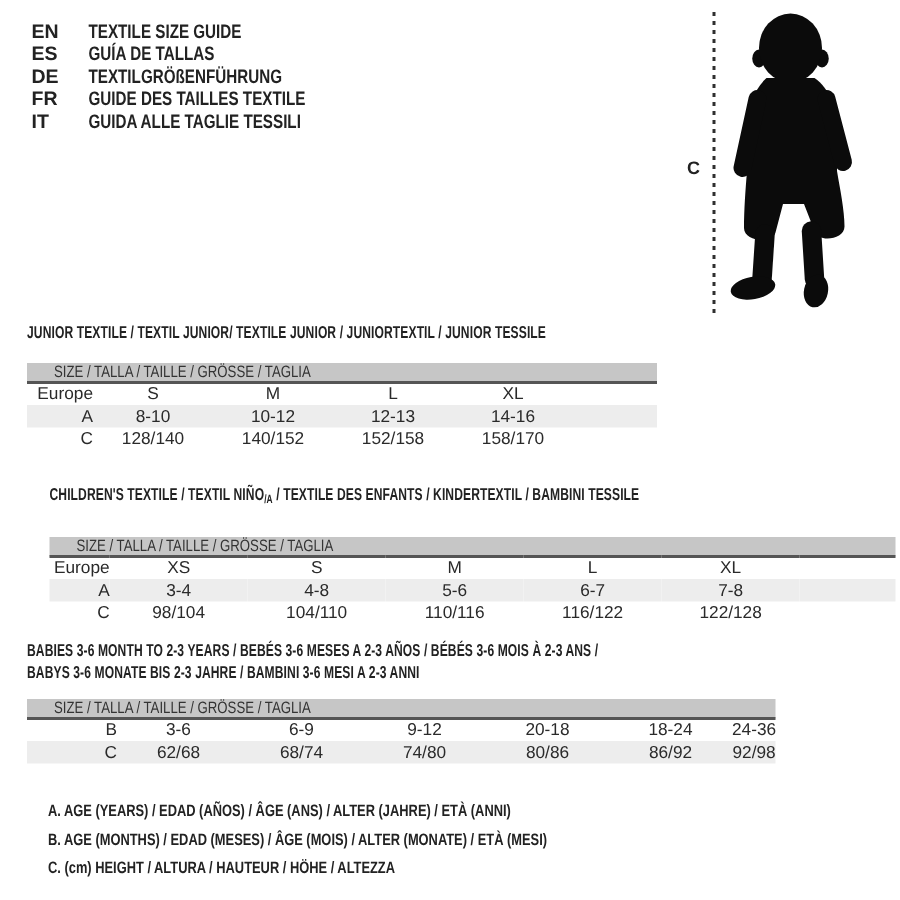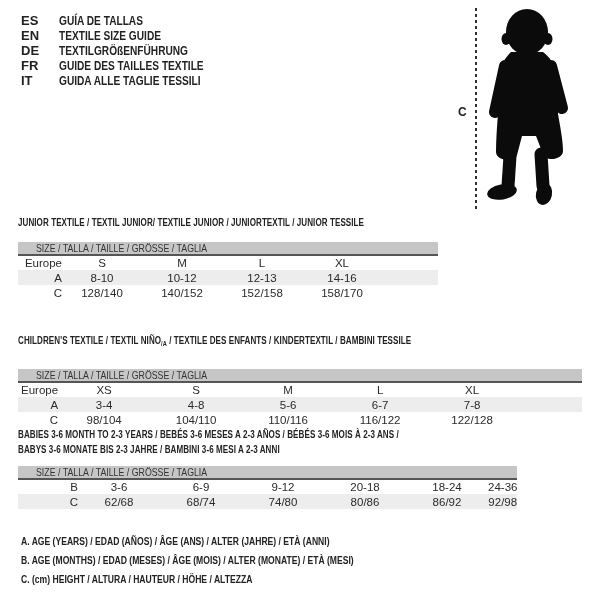--- a/index.html
+++ b/index.html
@@ -31,21 +31,21 @@
     position:absolute;left:20px;top:2px;width:2px;height:201px;
     background:repeating-linear-gradient(to bottom, #2f2f2f 0 3px, transparent 3px 6px);
   }
   .baby-svg{position:absolute;left:28px;top:2px;}
   .baby-svg .f{fill:var(--sil);}
   .baby-svg .s{stroke:var(--sil);fill:none;stroke-linecap:round;}
 
   
   .section{position:absolute;left:18px;}
   .sec-0{top:215px;}
-  .sec-1{top:333px;}
+  .sec-1{top:323px;margin-left:15px;}
   .sec-2{top:427px;}
   .sec-title{font-size:11.5px;font-weight:bold;transform:scaleX(0.70);transform-origin:0 0;white-space:nowrap;letter-spacing:0.1px;}
   .sec-title div{line-height:15px;}
   .sec-0 .sec-title{margin-bottom:12px;}
   .sec-1 .sec-title{margin-bottom:18px;}
   .sec-2 .sec-title{margin-bottom:9px;}
   .sub{font-size:8px;vertical-align:-2px;}
 
   table{border-collapse:collapse;table-layout:fixed;}
   td{font-size:11.5px;color:#2a2a2a;text-align:center;height:15px;padding:0;vertical-align:middle;white-space:nowrap;}
@@ -53,35 +53,35 @@
   tr.shaded td{background:var(--shade);}
   tr.size-bar td{
     background:var(--bar);
     border-bottom:2px solid var(--rule);
     height:13px;text-align:left;padding-left:18px;color:#333;
   }
   .condbar{display:inline-block;transform:scaleX(0.80);transform-origin:0 50%;white-space:nowrap;font-size:11px;}
 
   
   .notes{position:absolute;left:21px;top:532px;}
-  .note-line{height:19px;line-height:19px;font-size:11px;font-weight:bold;}
+  .note-line{height:19px;line-height:19px;font-size:11px;font-weight:bold;margin-left:11px;}
 </style>
 </head>
 <body>
 
 <div class="page">
 
   <div class="lang-block">
     <div class="lang-row">
+      <span class="lang-code">EN</span>
+      <span class="cond">TEXTILE SIZE GUIDE</span>
+    </div>
+    <div class="lang-row">
       <span class="lang-code">ES</span>
       <span class="cond">GUÍA DE TALLAS</span>
-    </div>
-    <div class="lang-row">
-      <span class="lang-code">EN</span>
-      <span class="cond">TEXTILE SIZE GUIDE</span>
     </div>
     <div class="lang-row">
       <span class="lang-code">DE</span>
       <span class="cond">TEXTILGRÖßENFÜHRUNG</span>
     </div>
     <div class="lang-row">
       <span class="lang-code">FR</span>
       <span class="cond">GUIDE DES TAILLES TEXTILE</span>
     </div>
     <div class="lang-row">

